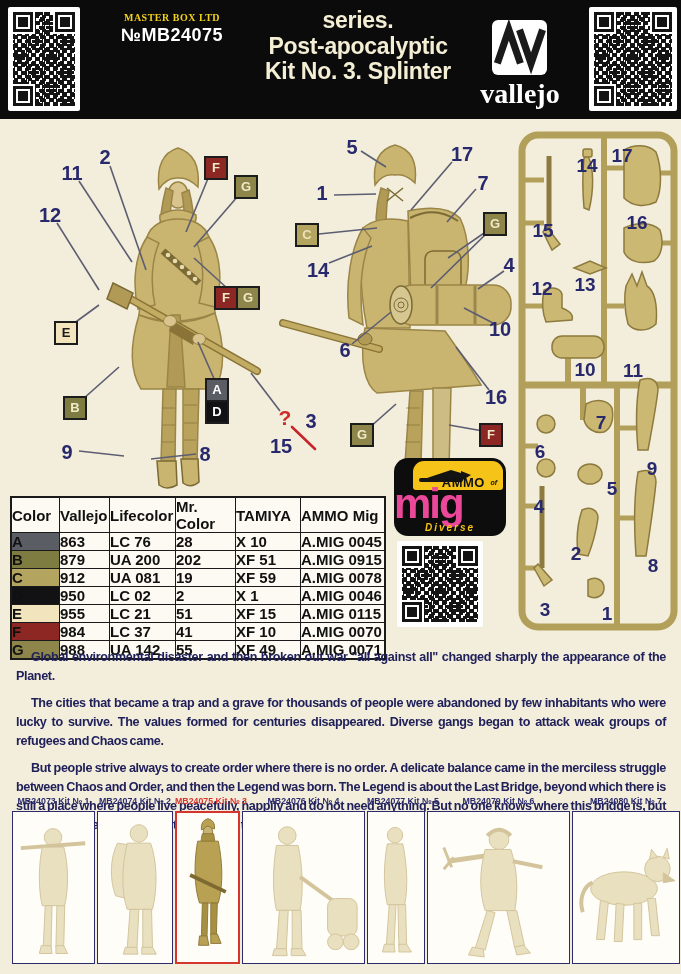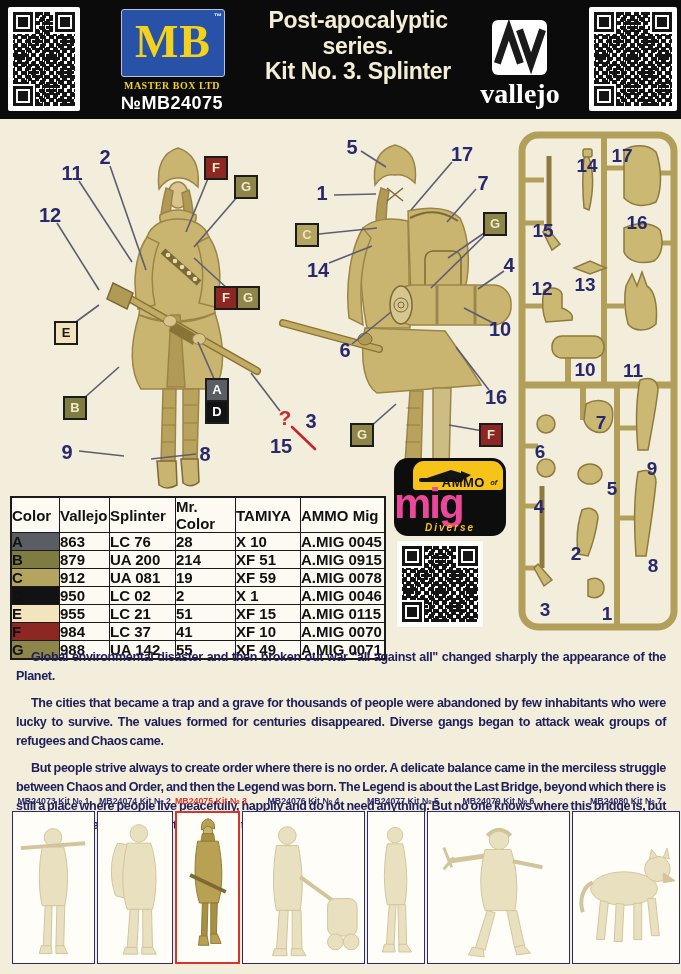--- a/index.html
+++ b/index.html
@@ -90,31 +90,27 @@
 
   <div class="header">
     <div class="qr" style="left:8px;top:7px;width:72px;height:104px;">
       <div class="grid"></div>
       <div class="finder f-tl"></div>
       <div class="finder f-tr"></div>
       <div class="finder f-bl"></div>
     </div>
 
     <div class="mb-logo">
-      <div class="mb-box">
-        <span class="mb">MB</span>
-        <span class="tm">™</span>
-      </div>
       <div class="mb-company">MASTER BOX LTD</div>
       <div class="mb-kitnum">№MB24075</div>
     </div>
 
     <div class="box-title">
+      <div>series.</div>
       <div>Post-apocalyptic</div>
-      <div>series.</div>
       <div>Kit No. 3. Splinter</div>
     </div>
 
     <div class="vallejo-box">
       <svg width="55" height="55" viewBox="0 0 62 56">
         <polyline points="6,46 19,8 32,46" fill="none" stroke="#1a1a1a" stroke-width="8"></polyline>
         <polyline points="31,8 44,46 57,8" fill="none" stroke="#1a1a1a" stroke-width="8"></polyline>
       </svg>
     </div>
     <div class="vallejo-name">vallejo</div>
@@ -332,38 +328,38 @@
   <div class="co-box box-c" style="left:307px;top:235px">C</div>
   <div class="co-box box-g" style="left:495px;top:224px">G</div>
   <div class="co-box box-g" style="left:362px;top:435px">G</div>
   <div class="co-box box-f" style="left:491px;top:435px">F</div>
 
   <table class="paint-table">
     <tbody>
         <tr>
       <th class="c0">Color</th>
       <th class="c1">Vallejo</th>
-      <th class="c2">Splinter</th>
+      <th class="c2">Lifecolor</th>
       <th class="c3">Mr. Color</th>
       <th class="c4">TAMIYA</th>
       <th class="c5">AMMO Mig</th>
     </tr>
     <tr>
       <td class="box-a">A</td>
       <td>863</td>
       <td>LC 76</td>
       <td>28</td>
       <td>X 10</td>
       <td>A.MIG 0045</td>
     </tr>
     <tr>
       <td class="box-b">B</td>
       <td>879</td>
       <td>UA 200</td>
-      <td>214</td>
+      <td>202</td>
       <td>XF 51</td>
       <td>A.MIG 0915</td>
     </tr>
     <tr>
       <td class="box-c">C</td>
       <td>912</td>
       <td>UA 081</td>
       <td>19</td>
       <td>XF 59</td>
       <td>A.MIG 0078</td>

